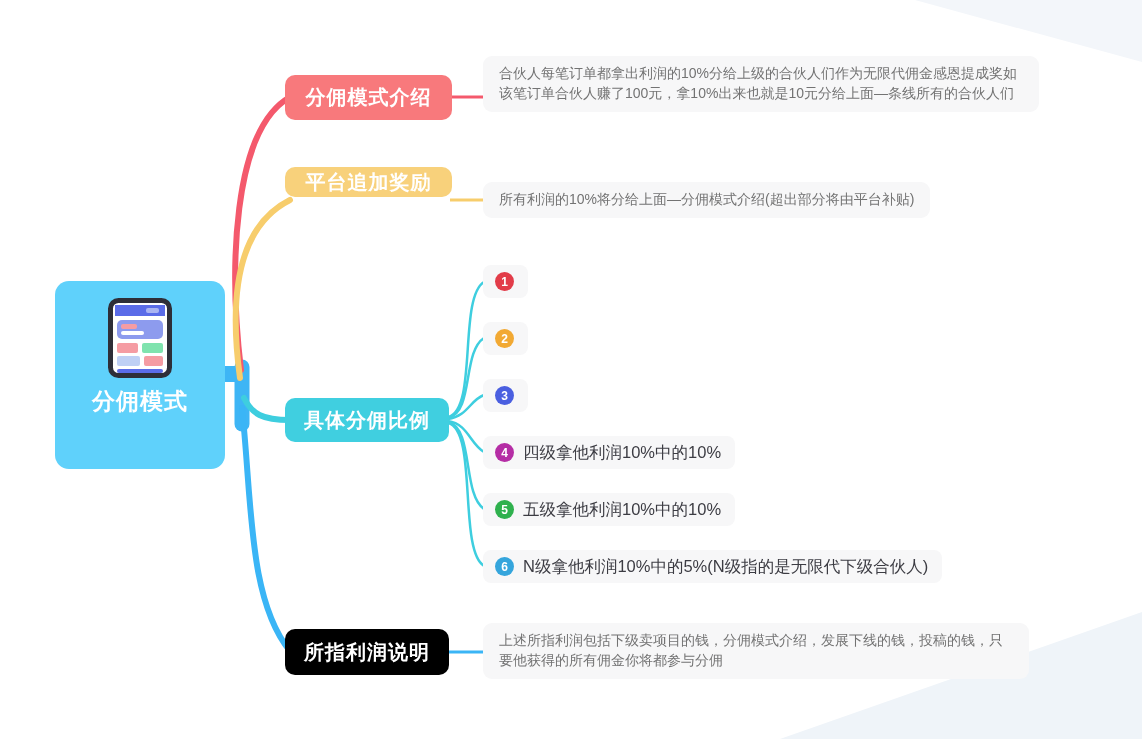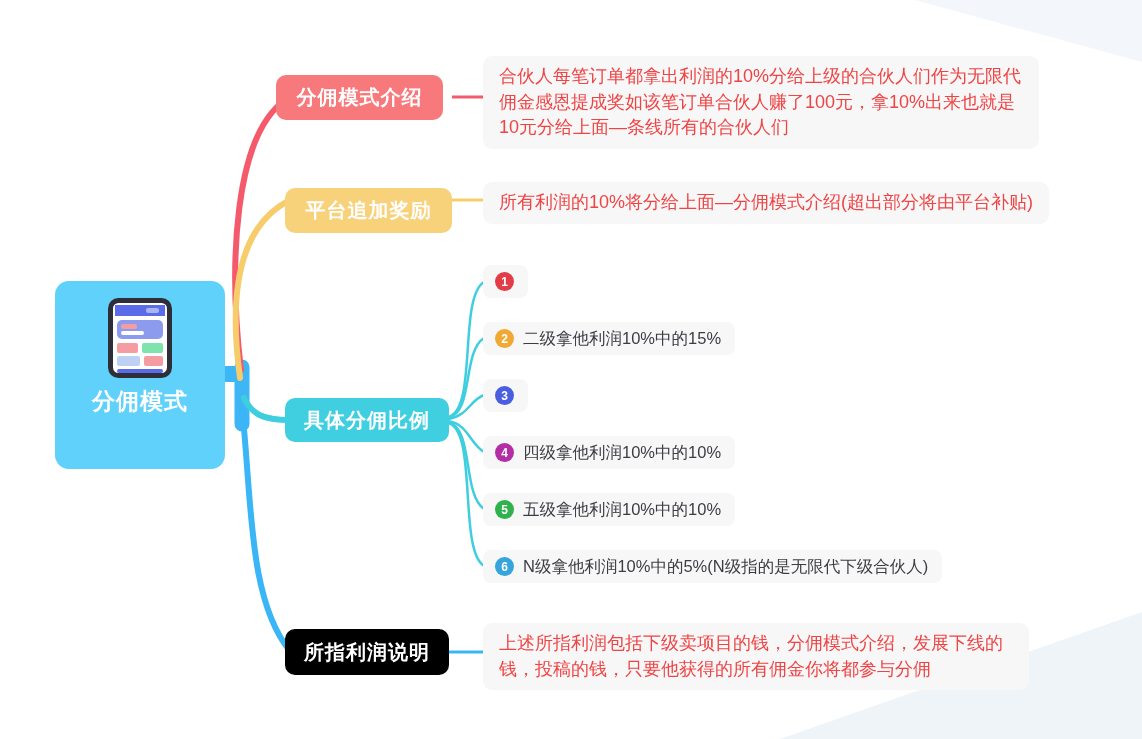--- a/index.html
+++ b/index.html
@@ -46,31 +46,31 @@
     display: flex;
     align-items: center;
     justify-content: center;
     color: #ffffff;
     font-size: 20px;
     font-weight: bold;
     border-radius: 10px;
     letter-spacing: 1px;
     cursor: pointer;
   }
-  .node-b1 { left: 276px; top: 75px;  width: 167px; height: 45px; }
-  .node-b2 { left: 285px; top: 188px; width: 167px; height: 45px; }
+  .node-b1 { left: 285px; top: 75px;  width: 167px; height: 45px; }
+  .node-b2 { left: 285px; top: 167px; width: 167px; height: 30px; }
   .node-b3 { left: 285px; top: 398px; width: 164px; height: 44px; }
   .node-b4 { left: 285px; top: 629px; width: 164px; height: 46px; }
 
   .note-block {
     position: absolute;
     background: #f7f7f8;
     border-radius: 9px;
-    color: #ef4444;
-    font-size: 18px;
+    color: #737373;
+    font-size: 14px;
     line-height: 1.42;
     padding: 8px 16px;
   }
   .note-1 { left: 483px; top: 56px;  width: 556px; }
   .note-2 { left: 483px; top: 182px; white-space: nowrap; }
   .note-4 { left: 483px; top: 623px; width: 546px; }
 
   .ratio-item {
     position: absolute;
     left: 483px;
@@ -163,21 +163,20 @@
   <div class="branch-node node-b2" style="background-color: rgb(248, 209, 123);">平台追加奖励</div>
   <div class="note-block note-2">所有利润的10%将分给上面—分佣模式介绍(超出部分将由平台补贴)</div>
 
   <div class="branch-node node-b3" style="background-color: rgb(64, 207, 224);">具体分佣比例</div>
 
   <div class="ratio-item item-1">
     <span class="badge" style="background-color: rgb(226, 60, 73);">1</span>
   </div>
   <div class="ratio-item item-2">
     <span class="badge" style="background-color: rgb(242, 169, 51);">2</span>
-    <span class="ratio-text">二级拿他利润10%中的15%</span>
   </div>
   <div class="ratio-item item-3">
     <span class="badge" style="background-color: rgb(74, 95, 224);">3</span>
   </div>
   <div class="ratio-item item-4">
     <span class="badge" style="background-color: rgb(181, 45, 165);">4</span>
     <span class="ratio-text">四级拿他利润10%中的10%</span>
   </div>
   <div class="ratio-item item-5">
     <span class="badge" style="background-color: rgb(47, 177, 78);">5</span>

